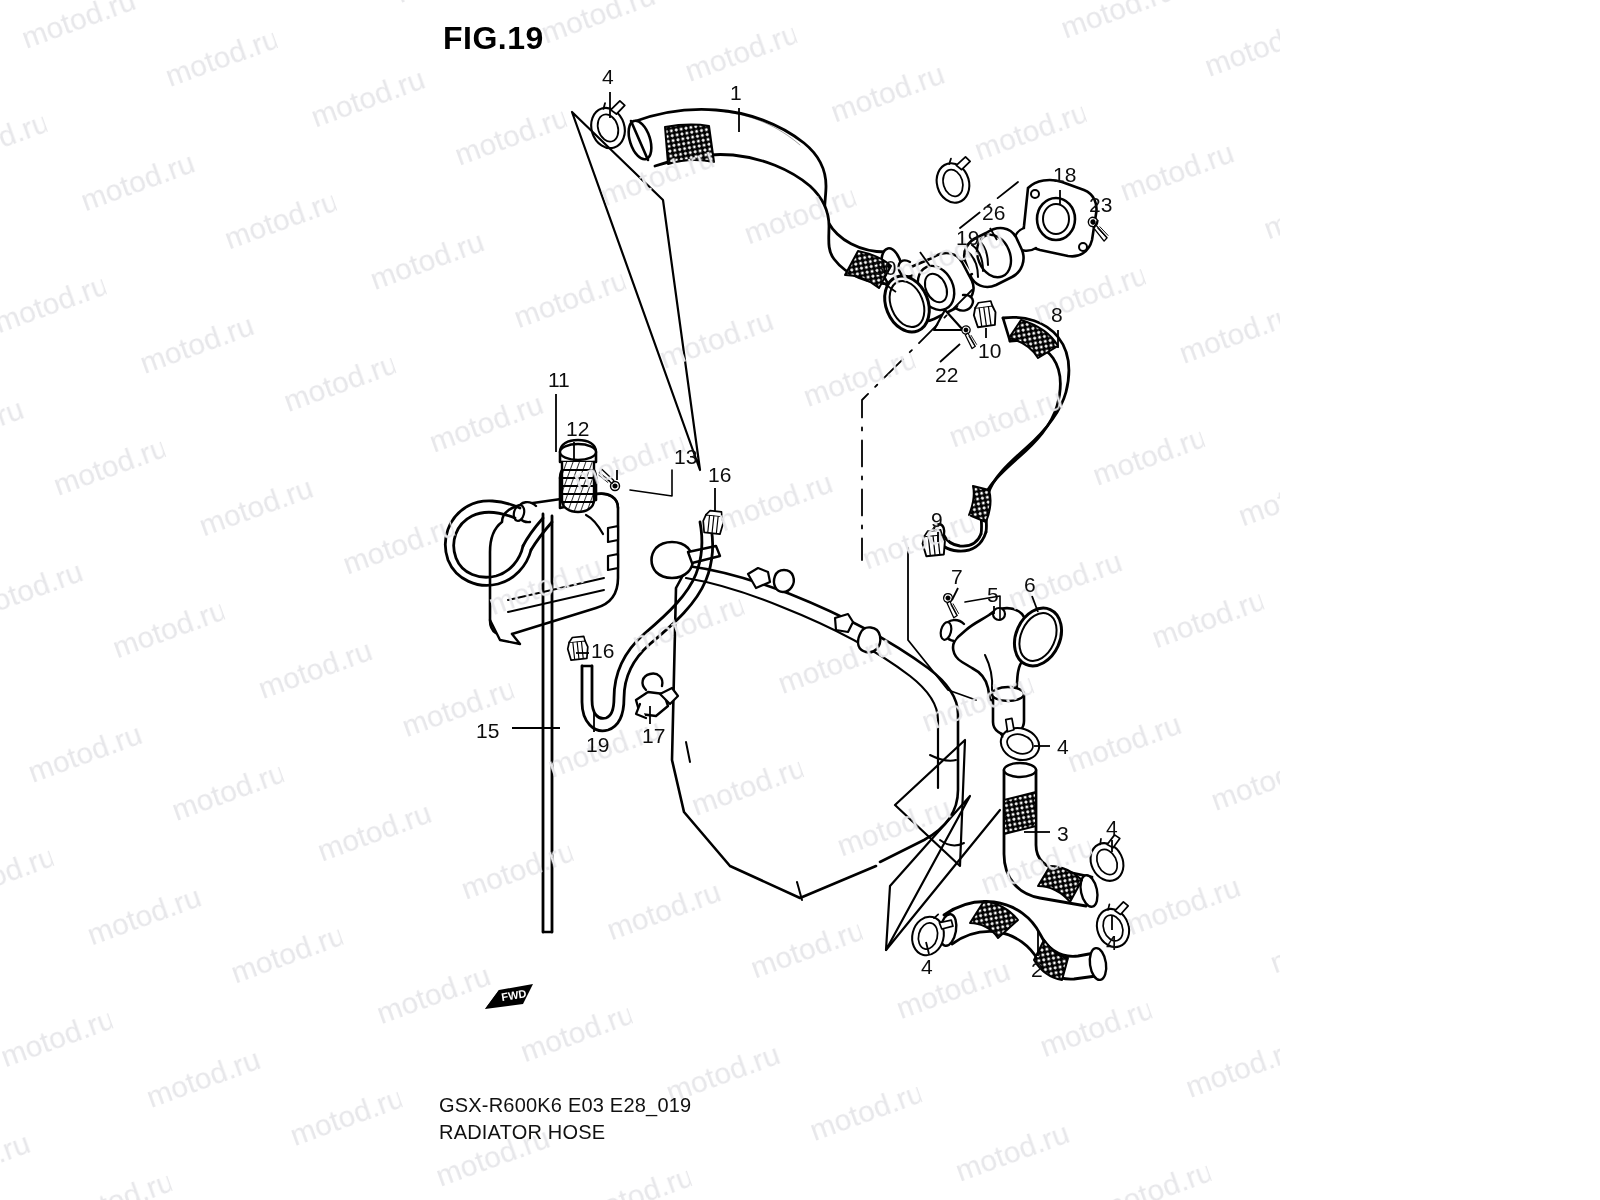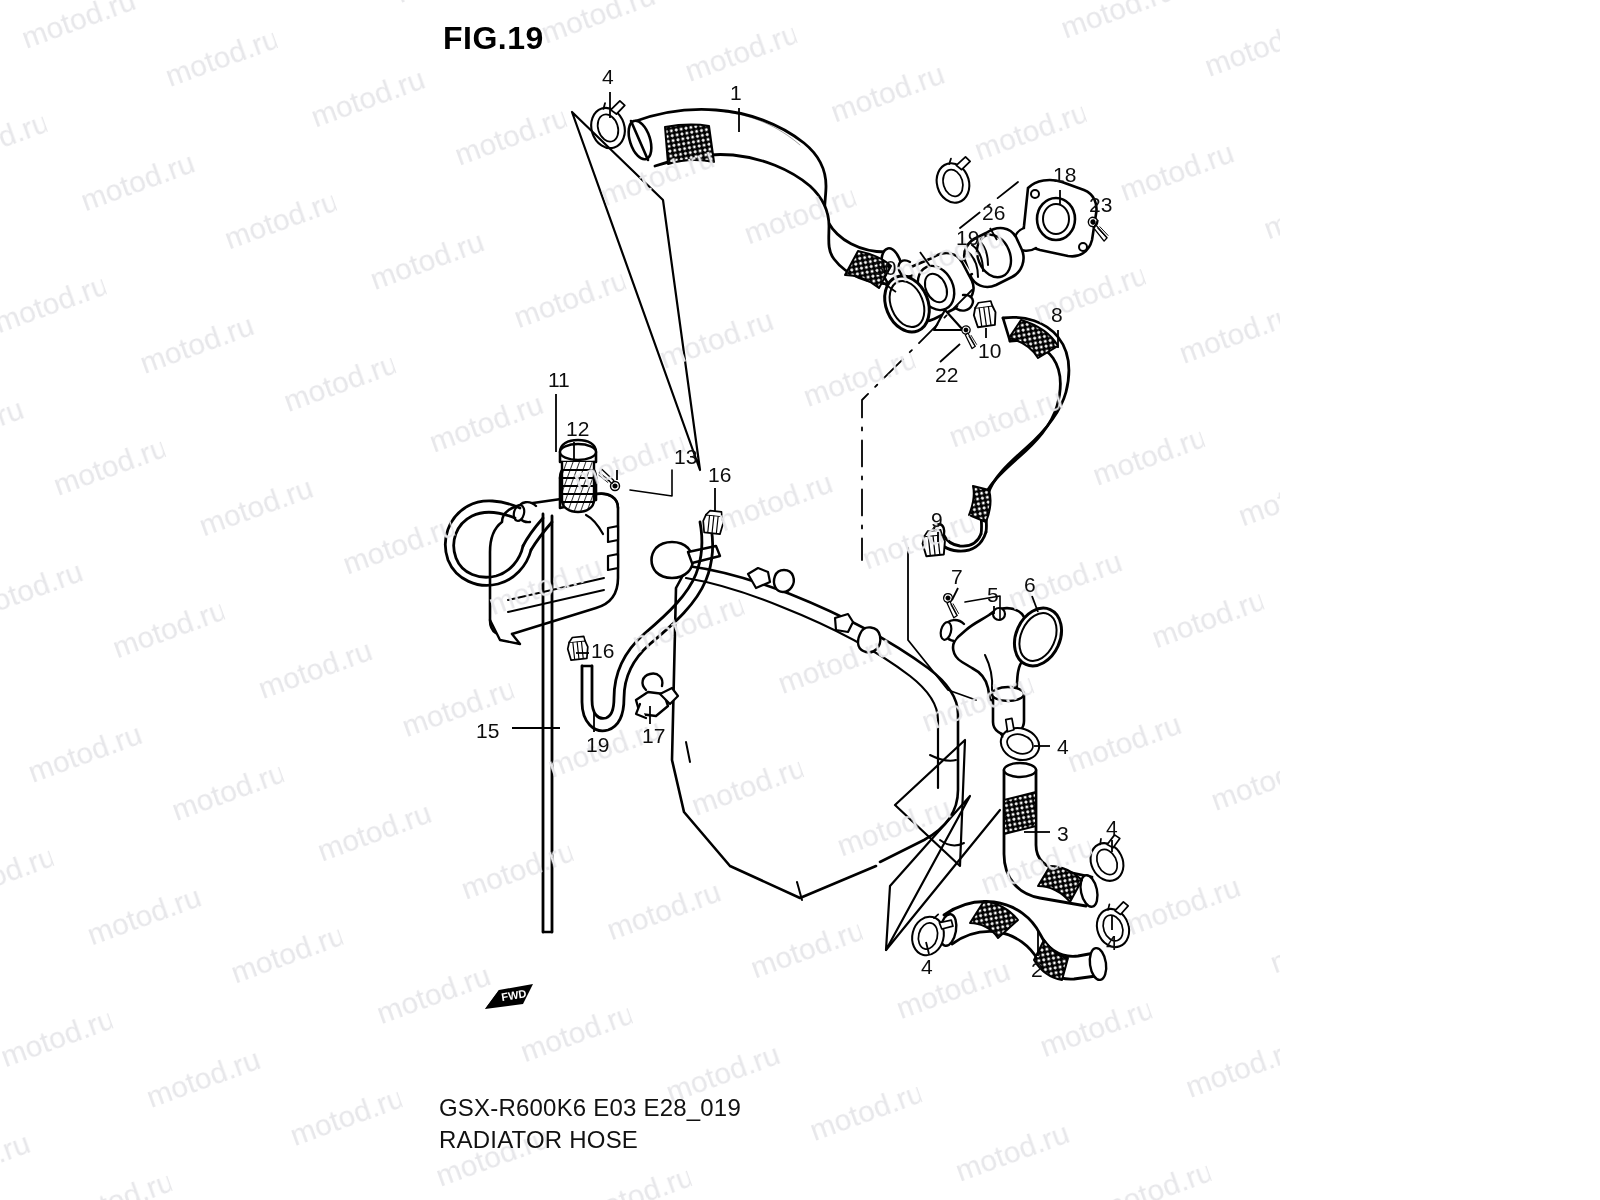--- a/index.html
+++ b/index.html
@@ -62,21 +62,21 @@
     font-weight: bold;
     color: #000;
     letter-spacing: 0.5px;
   }
   #caption-block {
     position: absolute;
     left: 439px;
     top: 1092px;
     z-index: 8;
     font-family: "Liberation Sans", sans-serif;
-    font-size: 24px;
+    font-size: 20px;
     color: #111;
     line-height: 1.35;
   }
   #caption-block div { white-space: nowrap; }
   .cap-code { letter-spacing: 0.2px; }
   .cap-name { letter-spacing: 0.2px; }
 
   .fwd-badge {
     position: absolute;
     left: 483px;

